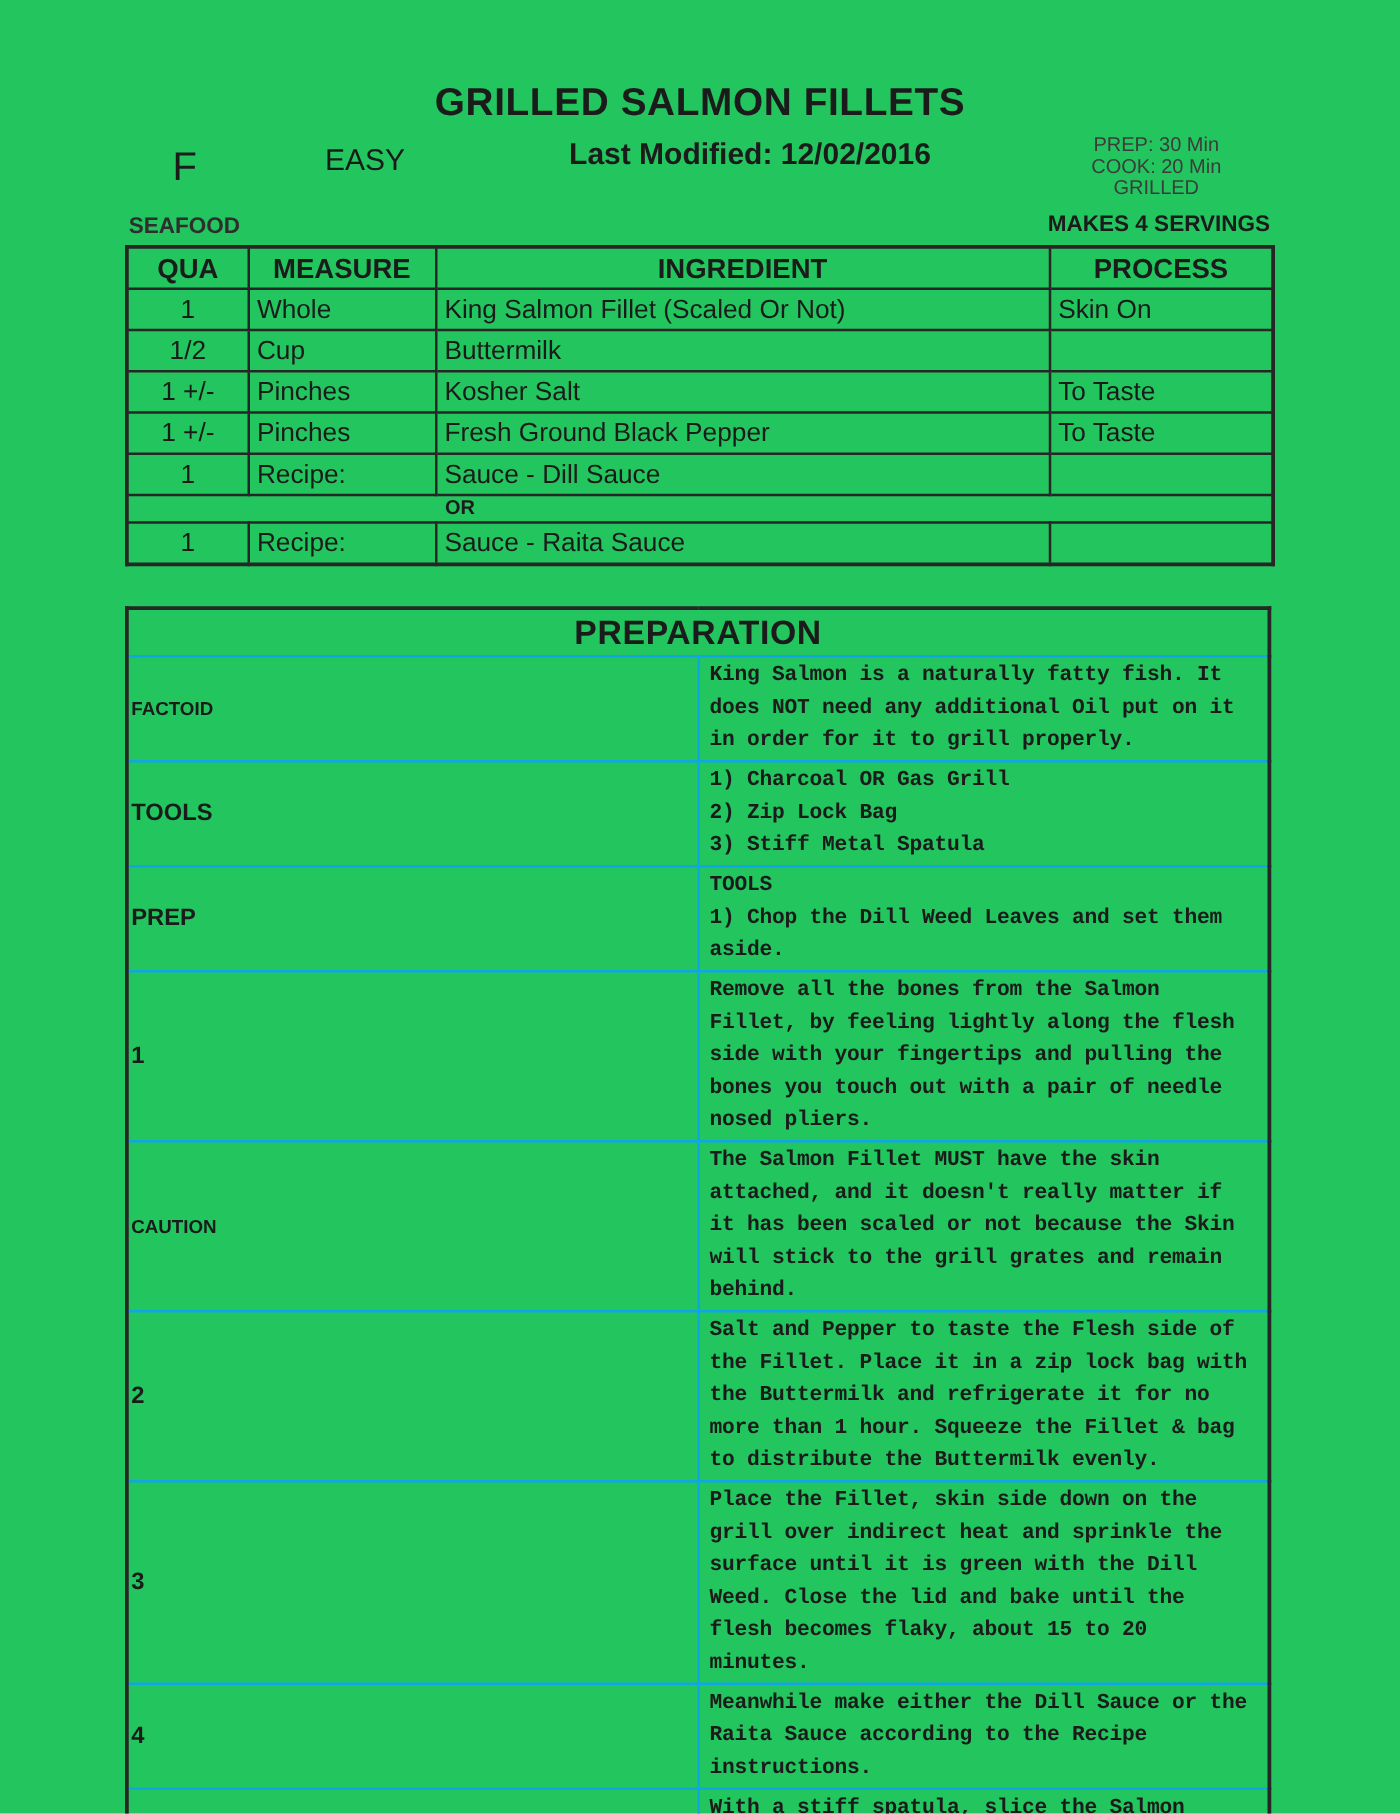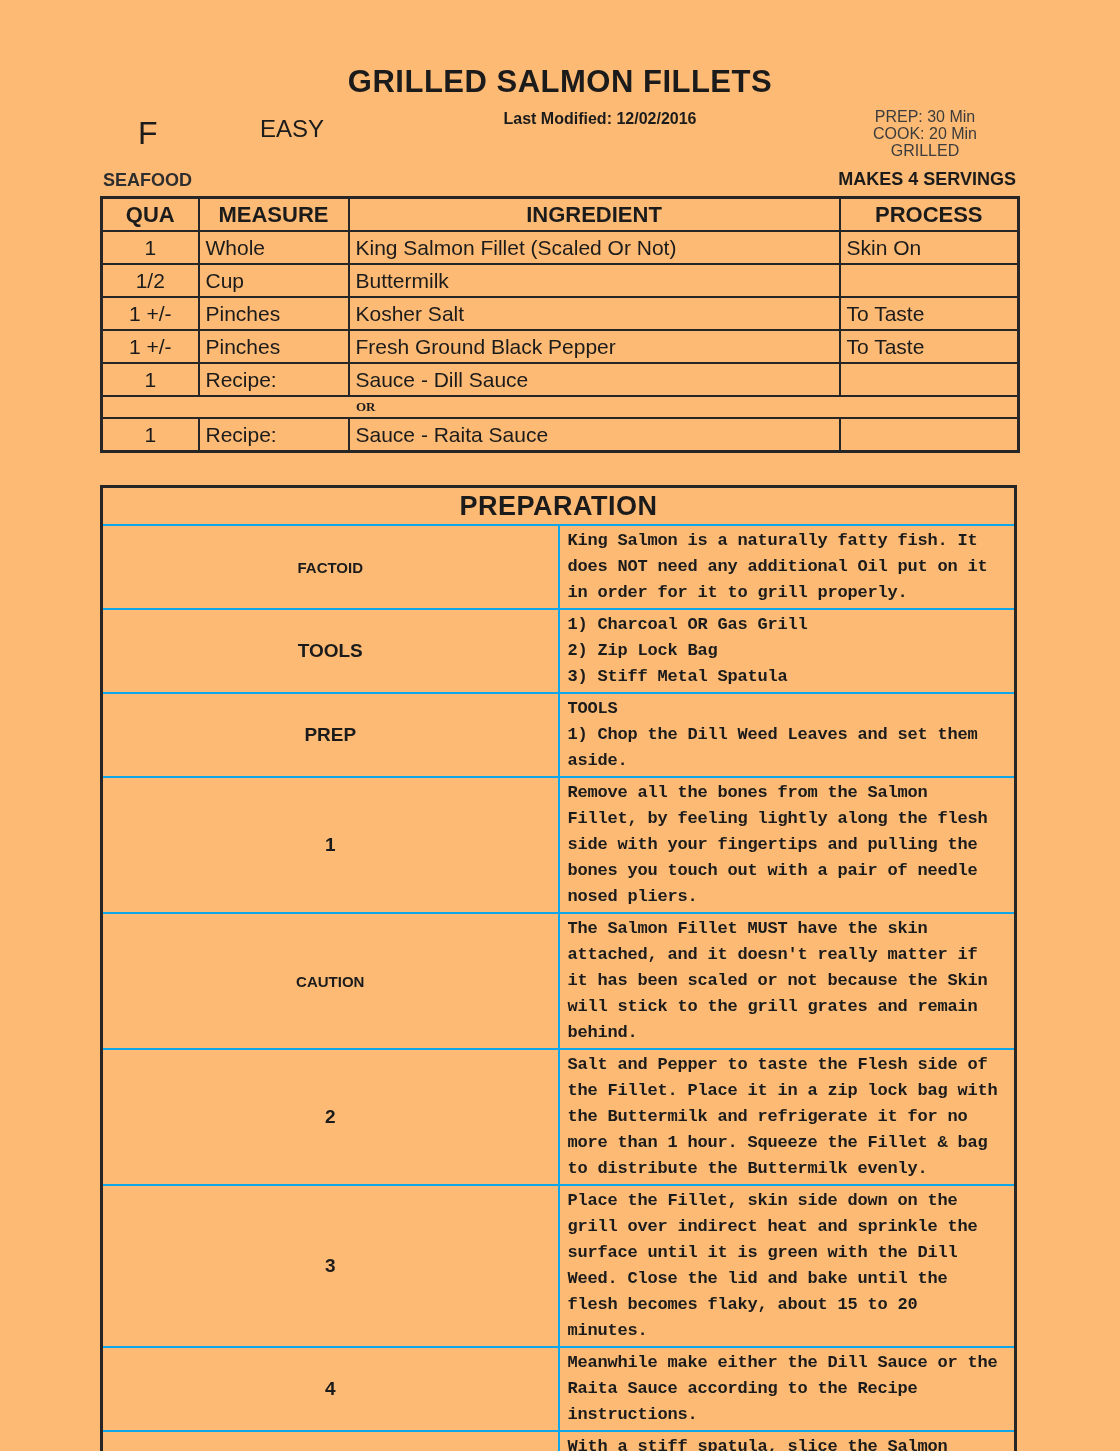--- a/index.html
+++ b/index.html
@@ -1,31 +1,31 @@
 <!DOCTYPE html>
 <html><head>
 <meta charset="utf-8">
 <style>
   html,body{margin:0;padding:0;background:#ffffff;}
   .page{
     position:relative;
     width:1120px;height:1451px;
-    background:#fdba74;
+    background:#22c55e;
     font-family:"Liberation Sans", sans-serif;
     color:#1b1b1b;
     overflow:hidden;
   }
   
   .title{
     position:absolute;top:64px;left:0;width:1120px;
     text-align:center;font-size:31px;font-weight:bold;letter-spacing:.5px;
   }
   .last-modified{
     position:absolute;top:110px;left:360px;width:480px;
-    text-align:center;font-size:16px;font-weight:600;
+    text-align:center;font-size:24px;font-weight:600;
   }
   .flag{
     position:absolute;top:115px;left:138px;
     font-size:32px;font-weight:400;
   }
   .difficulty{
     position:absolute;top:115px;left:228px;
     font-size:24px;font-weight:400;margin-left:32px;
   }
   .time-block{
@@ -50,32 +50,32 @@
     border:2px solid #262626;
     padding:0 6px;
     white-space:nowrap;overflow:hidden;
   }
   .ing-table th{
     font-size:22px;font-weight:bold;text-align:center;height:31px;
   }
   .ing-table td{font-size:21px;height:31px;}
   .ing-table td.qua{text-align:center;}
   .ing-table tr.or-row td{
-    height:20px;font-size:13px;font-weight:bold;padding-left:253px;font-family:Liberation Serif, serif;
+    height:20px;font-size:16px;font-weight:bold;padding-left:253px;
   }
   .prep-table{
     position:absolute;top:485px;left:100px;width:917px;
     border:3px solid #262626;
   }
   .prep-table th,.prep-table td{border:2px solid #0ea5e9;}
   .prep-table th{
     font-size:27px;font-weight:bold;text-align:center;height:34px;letter-spacing:.5px;
   }
   .prep-table td.label{
-    width:97px;text-align:center;vertical-align:middle;
+    width:97px;text-align:left;vertical-align:middle;
     font-size:19px;font-weight:bold;padding:16px 2px;
   }
   .prep-table tr:nth-child(2) td.label,
   .prep-table tr:nth-child(6) td.label{font-size:15px;}
   .prep-table td.text{
     font-size:17px;font-weight:600;line-height:26px;
     padding:2px 8px;letter-spacing:-0.2px;vertical-align:middle;font-family:Liberation Mono, monospace;
   }
 </style>
 </head>

